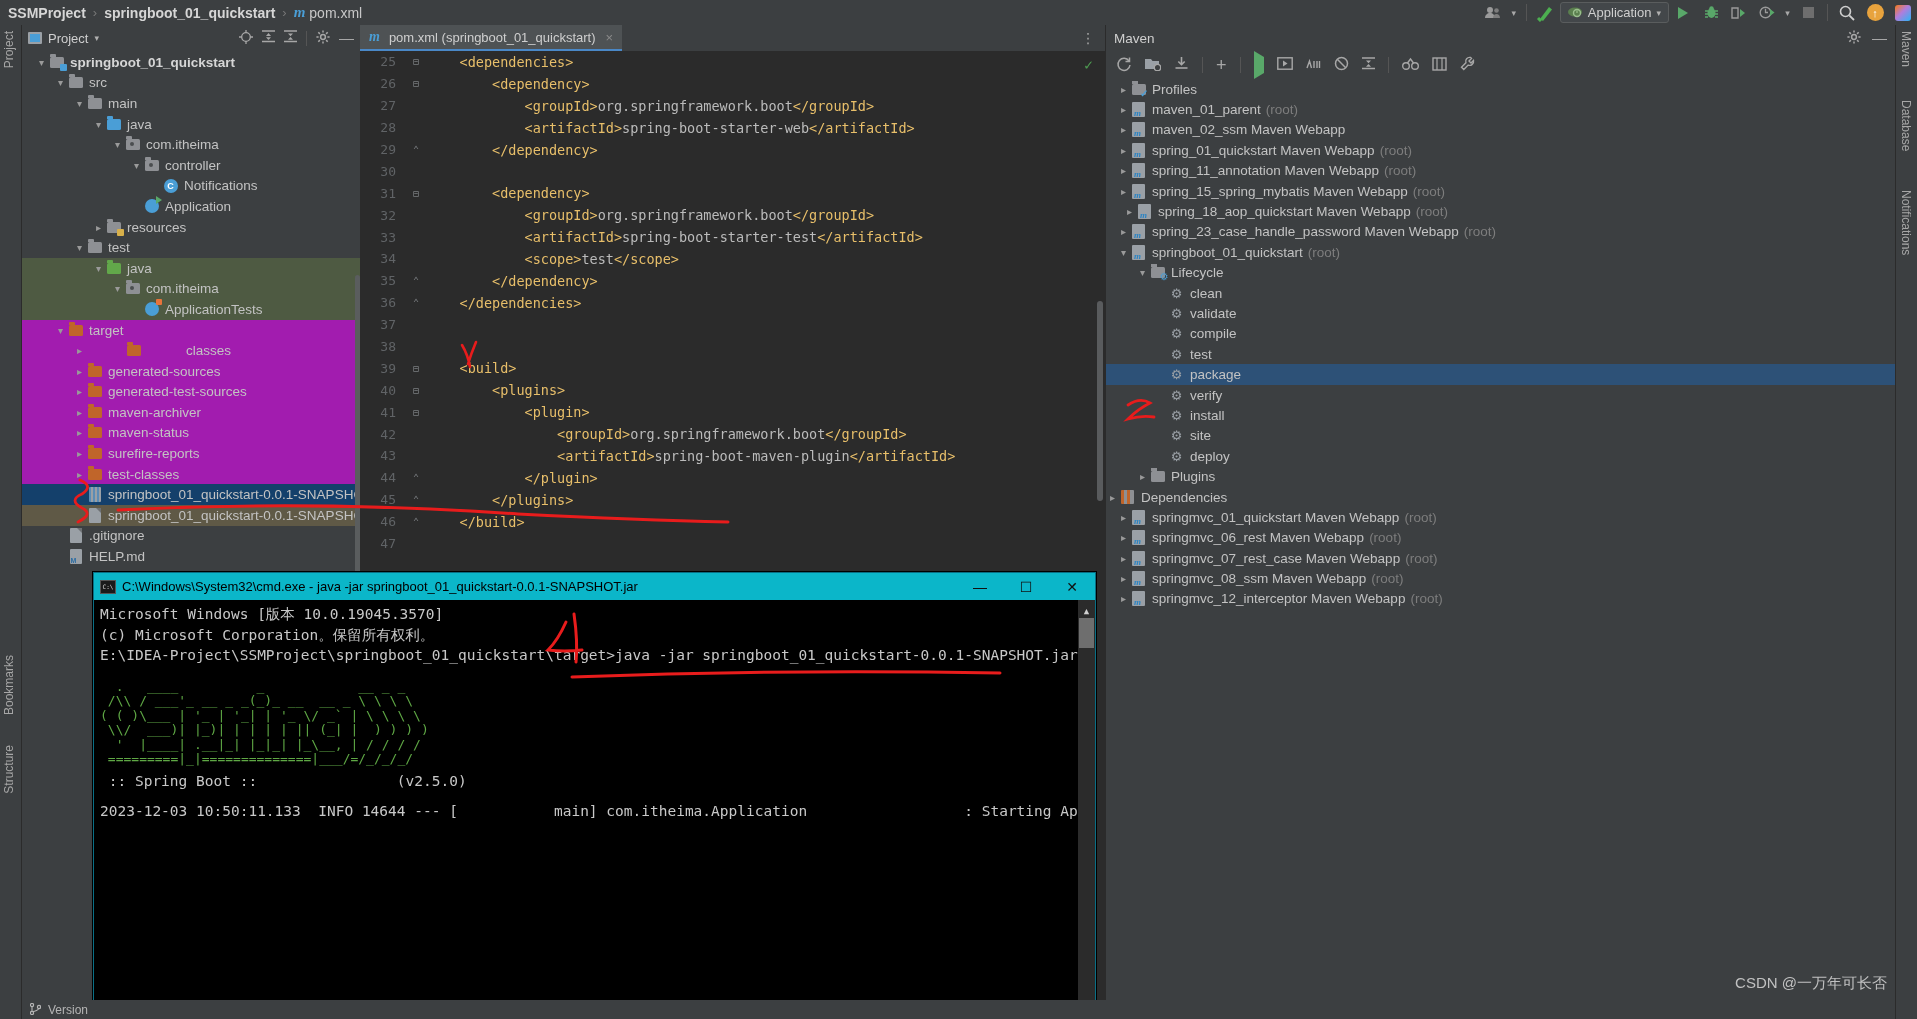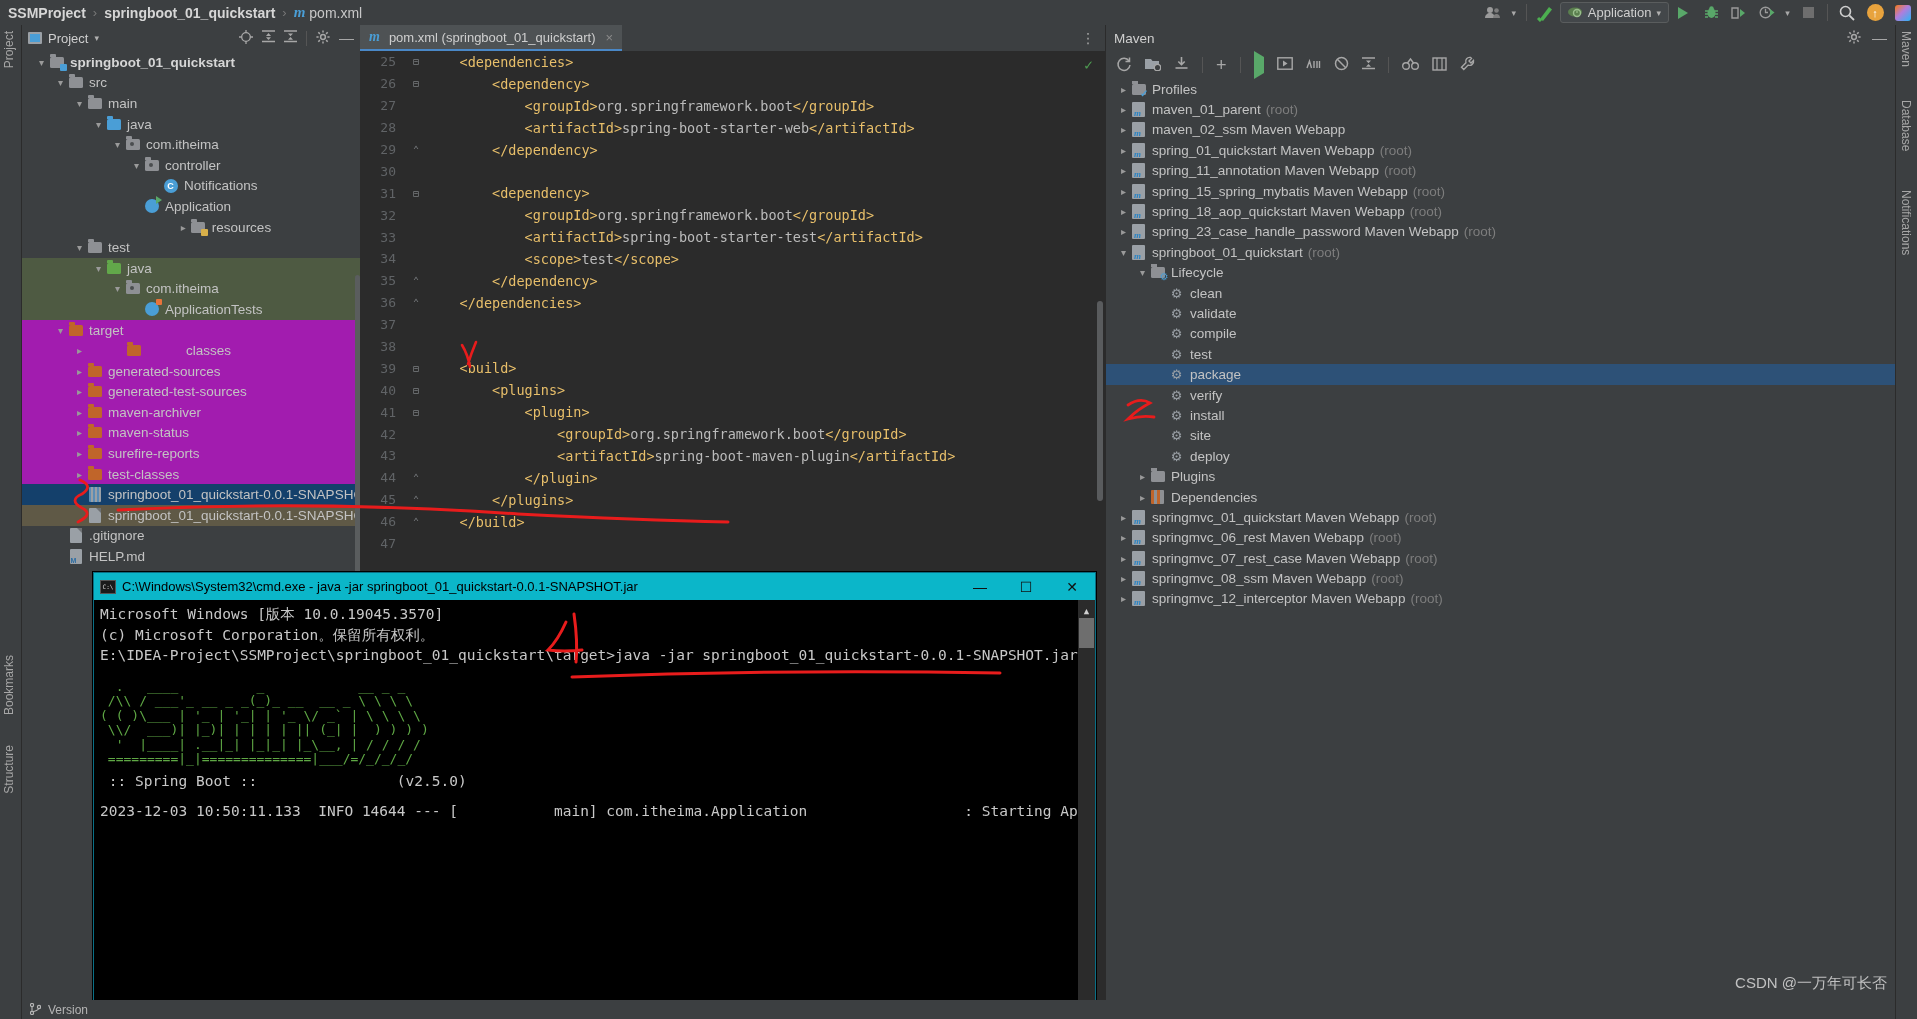--- a/index.html
+++ b/index.html
@@ -481,21 +481,21 @@
           </span>
           <span class="lbl">Notifications</span>
         </div>
         <div class="trow" style="padding-left: 108px;">
           <span class="chev"></span>
           <span class="ic">
             <span class="cls-run"></span>
           </span>
           <span class="lbl">Application</span>
         </div>
-        <div class="trow" style="padding-left: 70px; justify-content: center;">
+        <div class="trow" style="padding-left: 70px;">
           <span class="chev right"></span>
           <span class="ic">
             <span class="fold">
               <span class="badge" style="background:#d8b04a;"></span>
             </span>
           </span>
           <span class="lbl">resources</span>
         </div>
         <div class="trow" style="padding-left: 51px;">
           <span class="chev down"></span>
@@ -771,21 +771,21 @@
           <span class="root-note" style="margin-left: 5px;">(root)</span>
         </div>
         <div class="mrow" style="padding-left: 11px;">
           <span class="chev right"></span>
           <span class="ic">
             <span class="mvn-icon"></span>
           </span>
           <span class="lbl">spring_15_spring_mybatis Maven Webapp</span>
           <span class="root-note" style="margin-left: 5px;">(root)</span>
         </div>
-        <div class="mrow" style="padding-left: 11px;">
+        <div class="mrow" style="padding-left: 17px;">
           <span class="chev right"></span>
           <span class="ic">
             <span class="mvn-icon"></span>
           </span>
           <span class="lbl">spring_18_aop_quickstart Maven Webapp</span>
           <span class="root-note" style="margin-left: 5px;">(root)</span>
         </div>
         <div class="mrow" style="padding-left: 11px;">
           <span class="chev right"></span>
           <span class="ic">
@@ -872,21 +872,21 @@
           </span>
           <span class="lbl">deploy</span>
         </div>
         <div class="mrow" style="padding-left: 30px;">
           <span class="chev right"></span>
           <span class="ic">
             <span class="plug-icon"></span>
           </span>
           <span class="lbl">Plugins</span>
         </div>
-        <div class="mrow" style="padding-left: 30px; text-align: center;">
+        <div class="mrow" style=" text-align: center;">
           <span class="chev right"></span>
           <span class="ic">
             <span class="dep-icon"></span>
           </span>
           <span class="lbl">Dependencies</span>
         </div>
         <div class="mrow" style="padding-left: 11px;">
           <span class="chev right"></span>
           <span class="ic">
             <span class="mvn-icon"></span>

